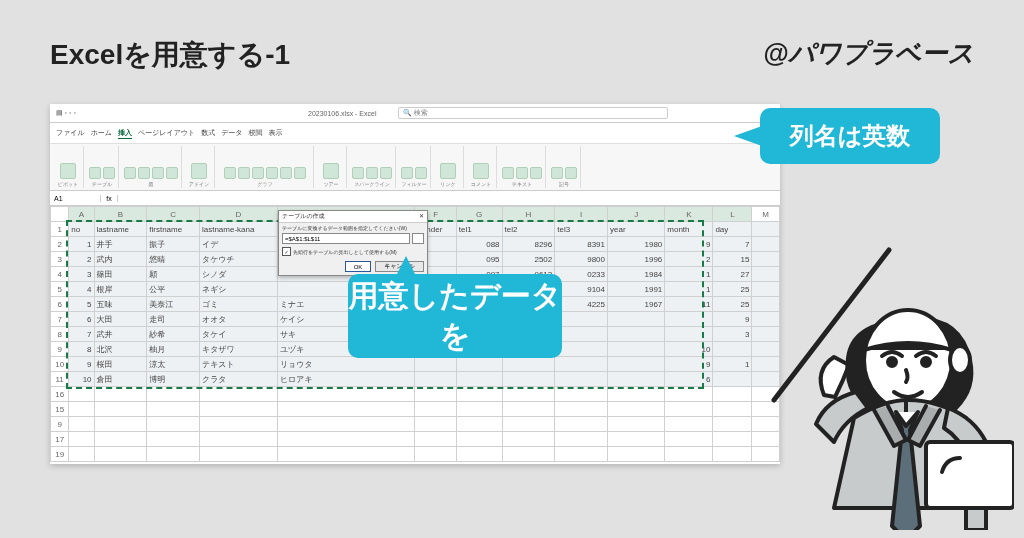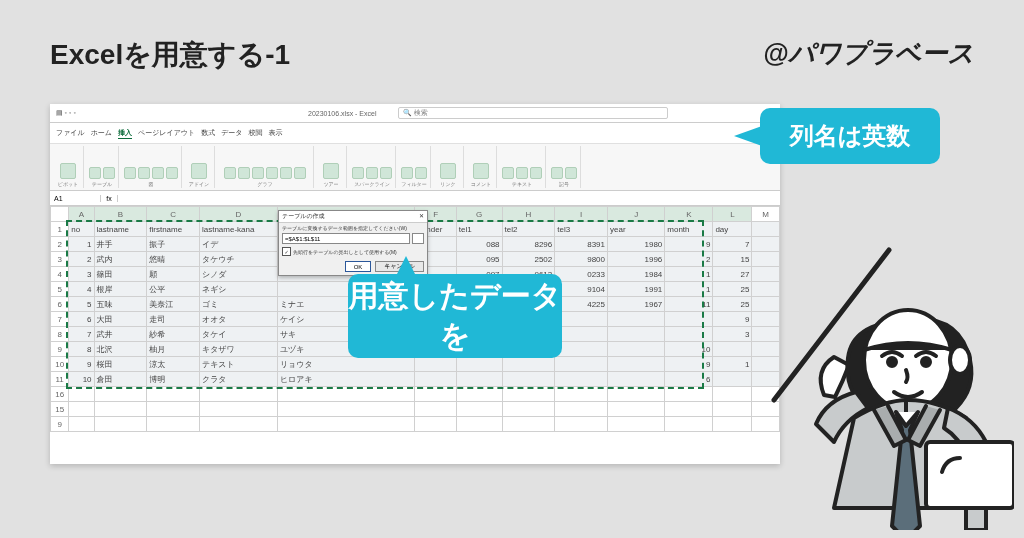--- a/index.html
+++ b/index.html
@@ -426,20 +426,52 @@
               <td></td>
               <td></td>
               <td></td>
               <td></td>
               <td></td>
               <td></td>
               <td></td>
               <td></td>
               <td></td>
             </tr>
+            <tr>
+              <th class="rowhdr">17</th>
+              <td></td>
+              <td></td>
+              <td></td>
+              <td></td>
+              <td></td>
+              <td></td>
+              <td></td>
+              <td></td>
+              <td></td>
+              <td></td>
+              <td></td>
+              <td></td>
+              <td></td>
+            </tr>
+            <tr>
+              <th class="rowhdr">19</th>
+              <td></td>
+              <td></td>
+              <td></td>
+              <td></td>
+              <td></td>
+              <td></td>
+              <td></td>
+              <td></td>
+              <td></td>
+              <td></td>
+              <td></td>
+              <td></td>
+              <td></td>
+            </tr>
           </tbody>
     </table>
     <div class="selborder" style="left:16px;top:14px;width:634px;height:165px;border-style:dashed"></div>
 
     <div class="dialog">
       <div class="dlg-title">
         <span>テーブルの作成</span>
         <span>✕</span>
       </div>
       <div class="dlg-body">

